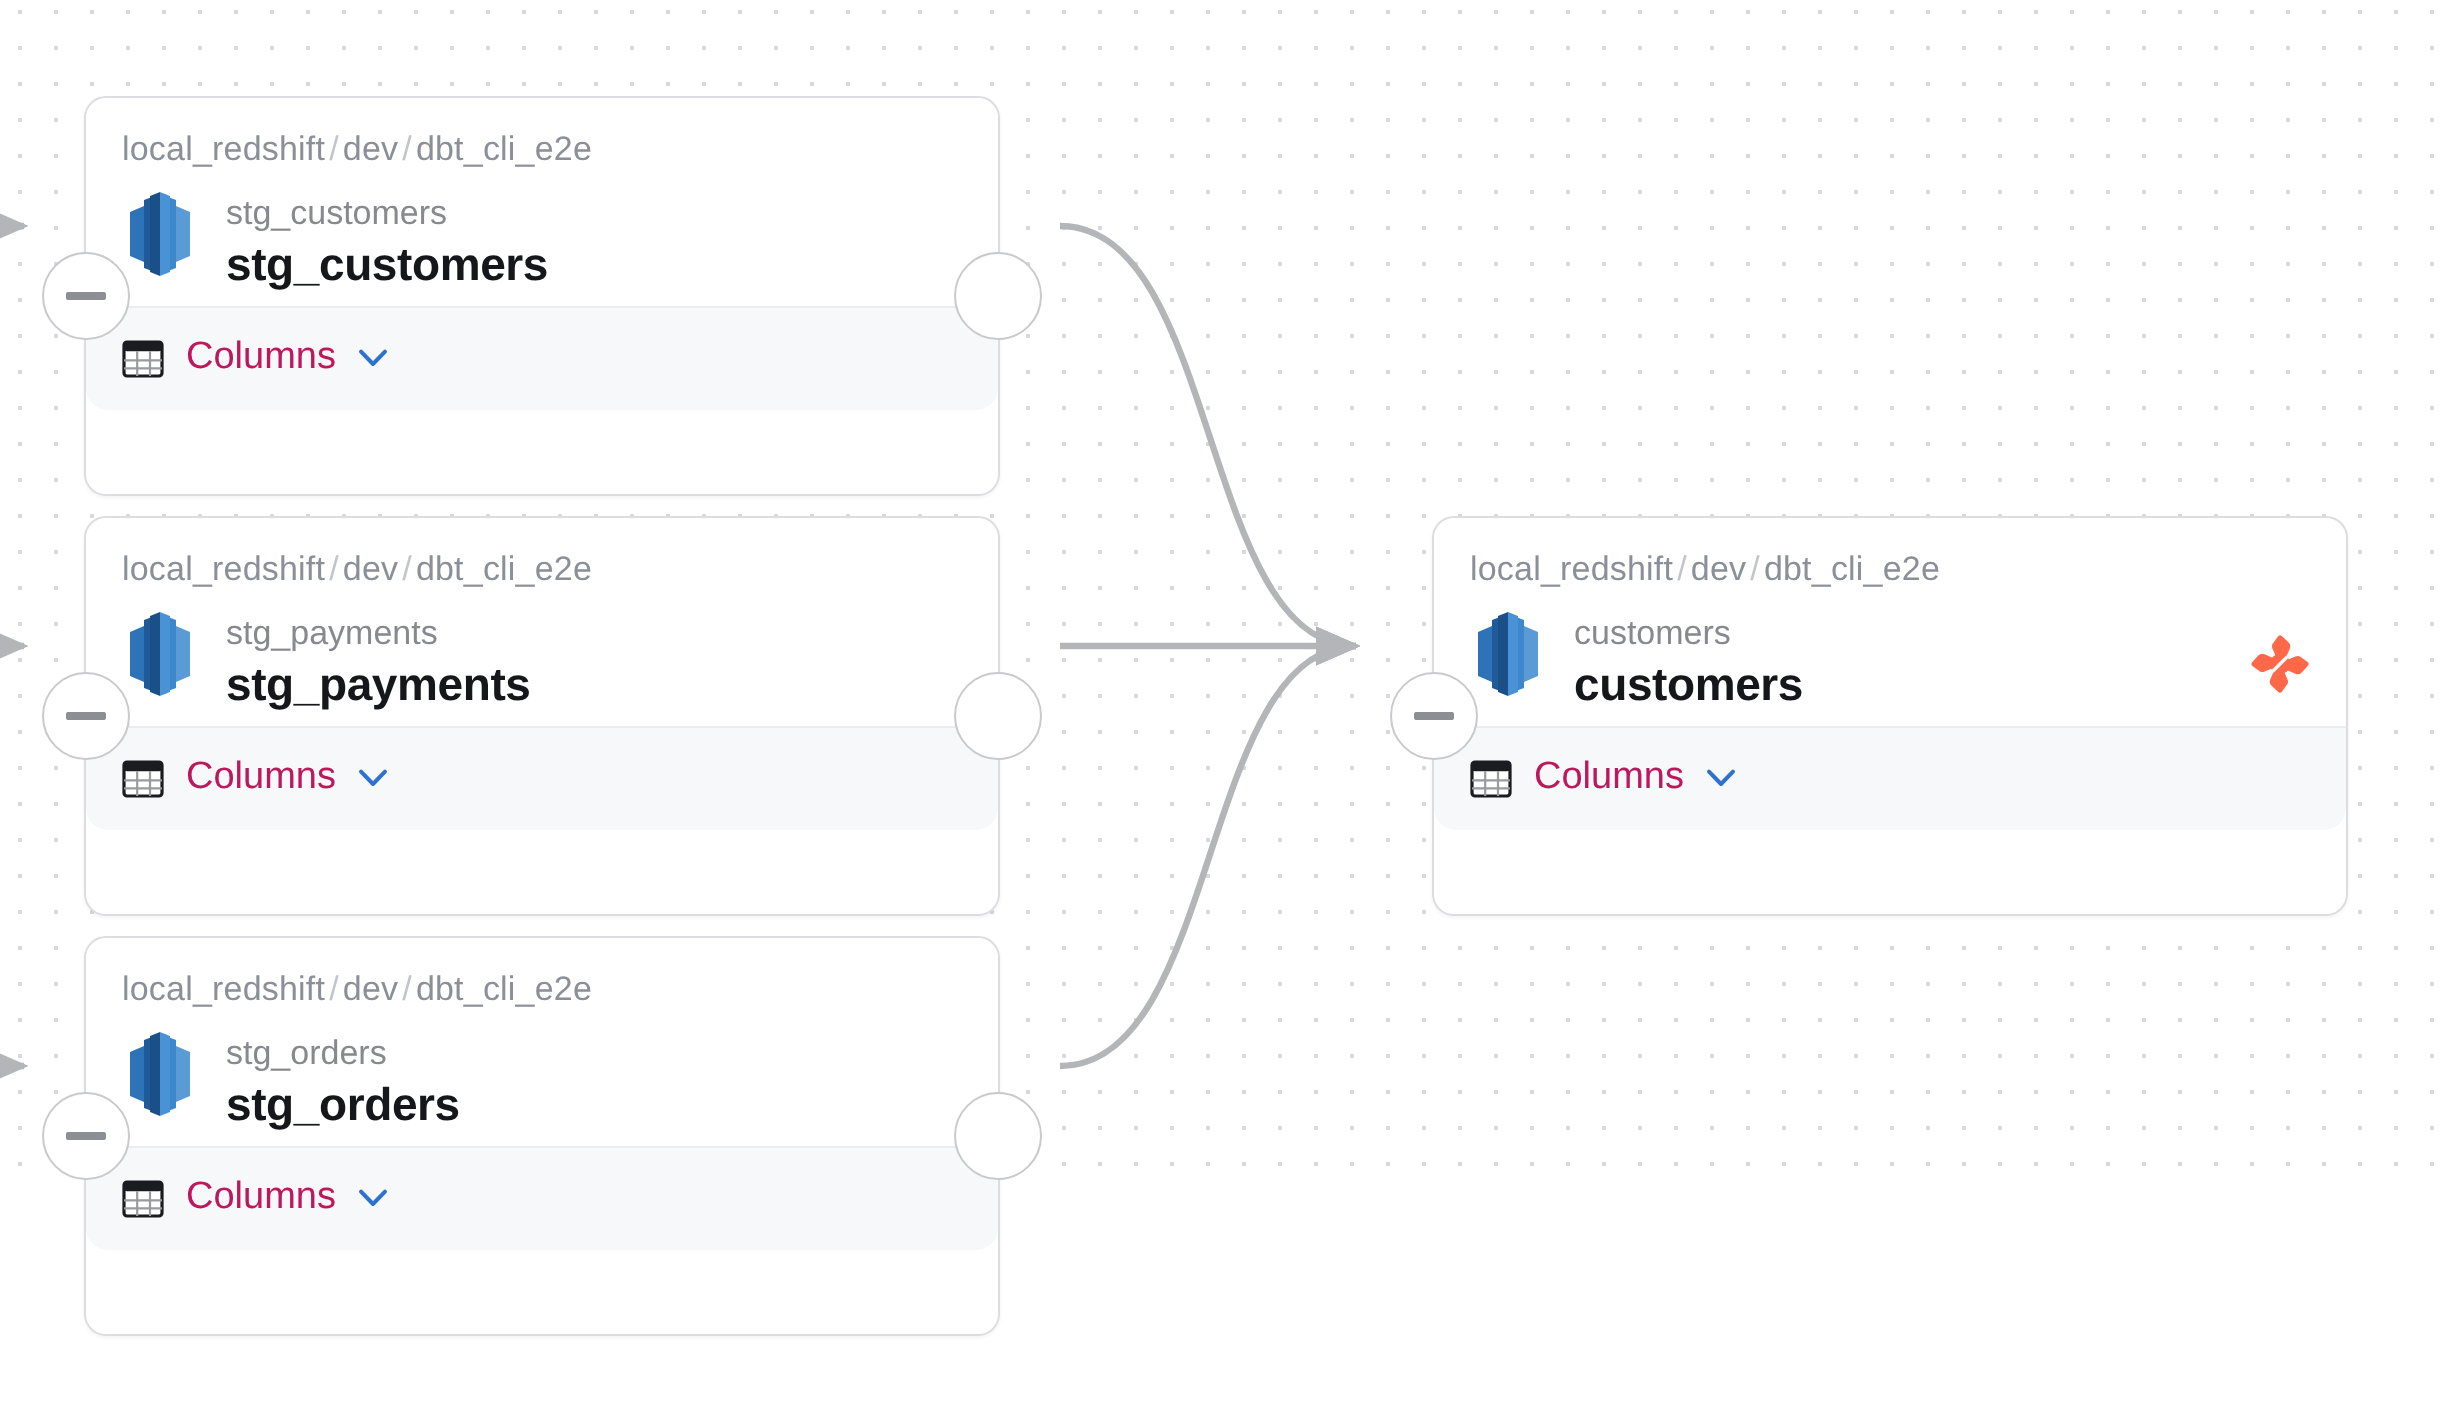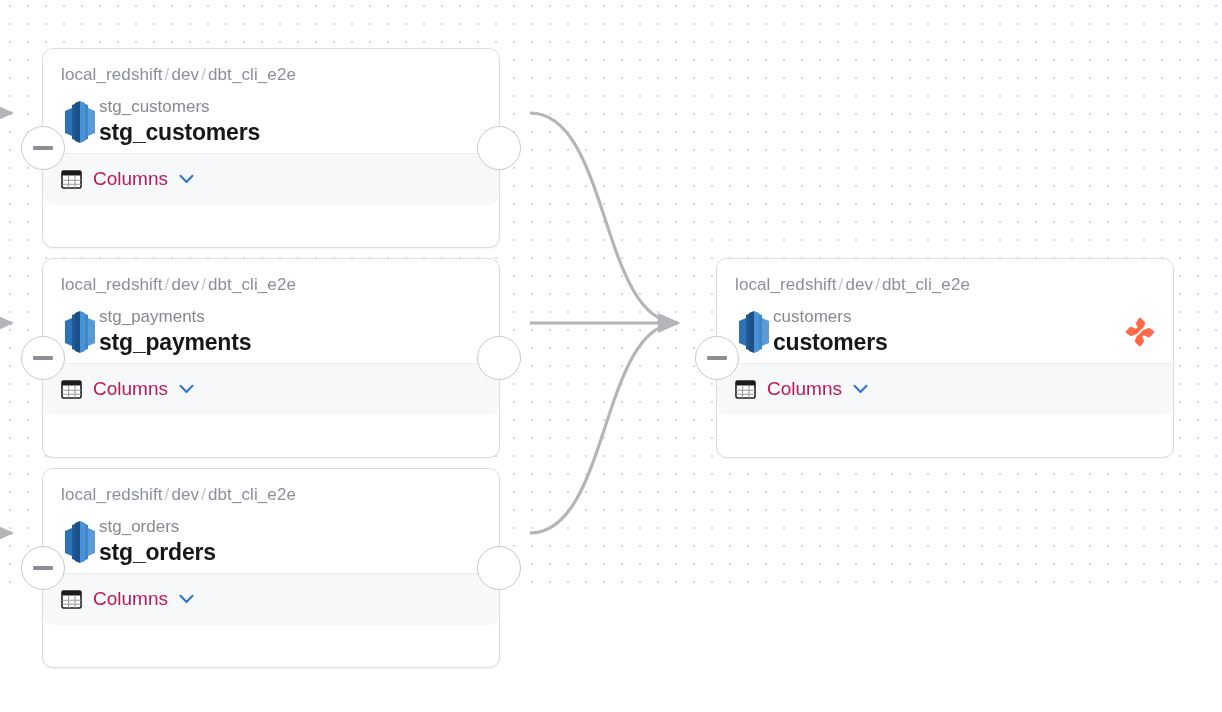--- a/index.html
+++ b/index.html
@@ -50,21 +50,22 @@
     font-size: 17px;
     color: #8b8f98;
     letter-spacing: .1px;
     white-space: nowrap;
     line-height: 24px;
   }
   .breadcrumb .sep { color: #c2c5cc; padding: 0 2px; }
 
   .node-main {
     display: flex;
-    align-items: center;
+    align-items: flex-start;
+    gap: 14px;
     margin-top: 9px;
     position: relative;
   }
 
   .redshift-icon { flex: 0 0 auto; width: 38px; height: 42px; display: block; }
 
   .node-titles { display: flex; flex-direction: column; min-width: 0; }
 
   .node-subtitle {
     font-size: 17px;

